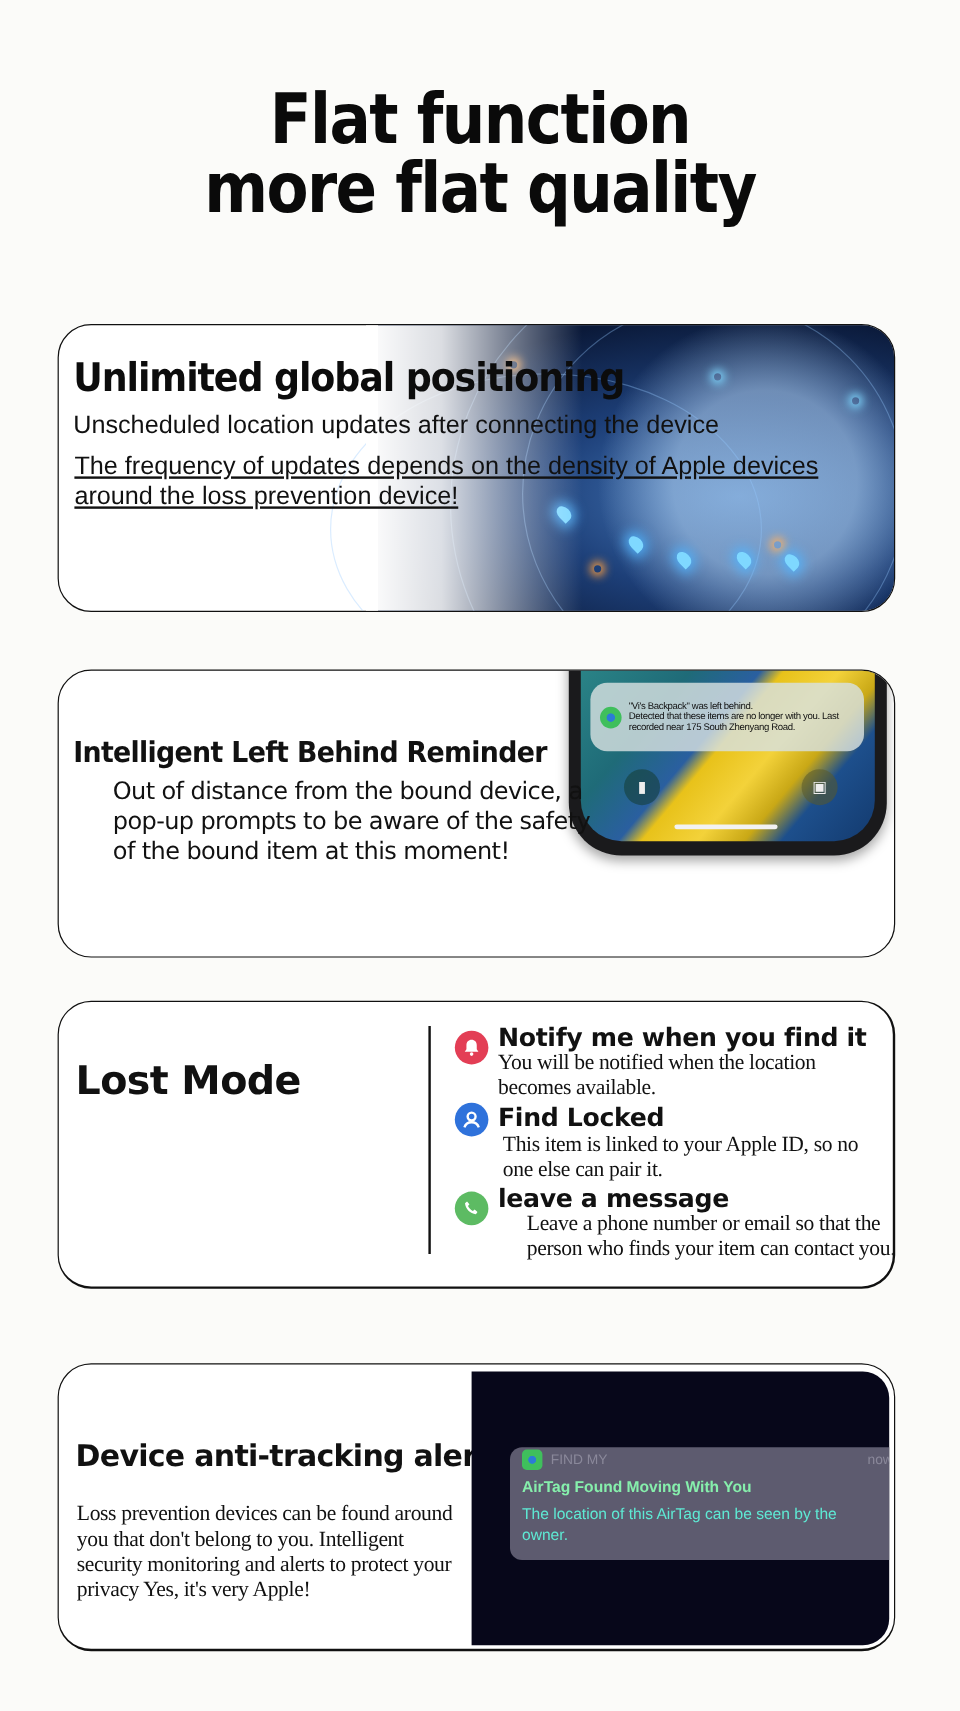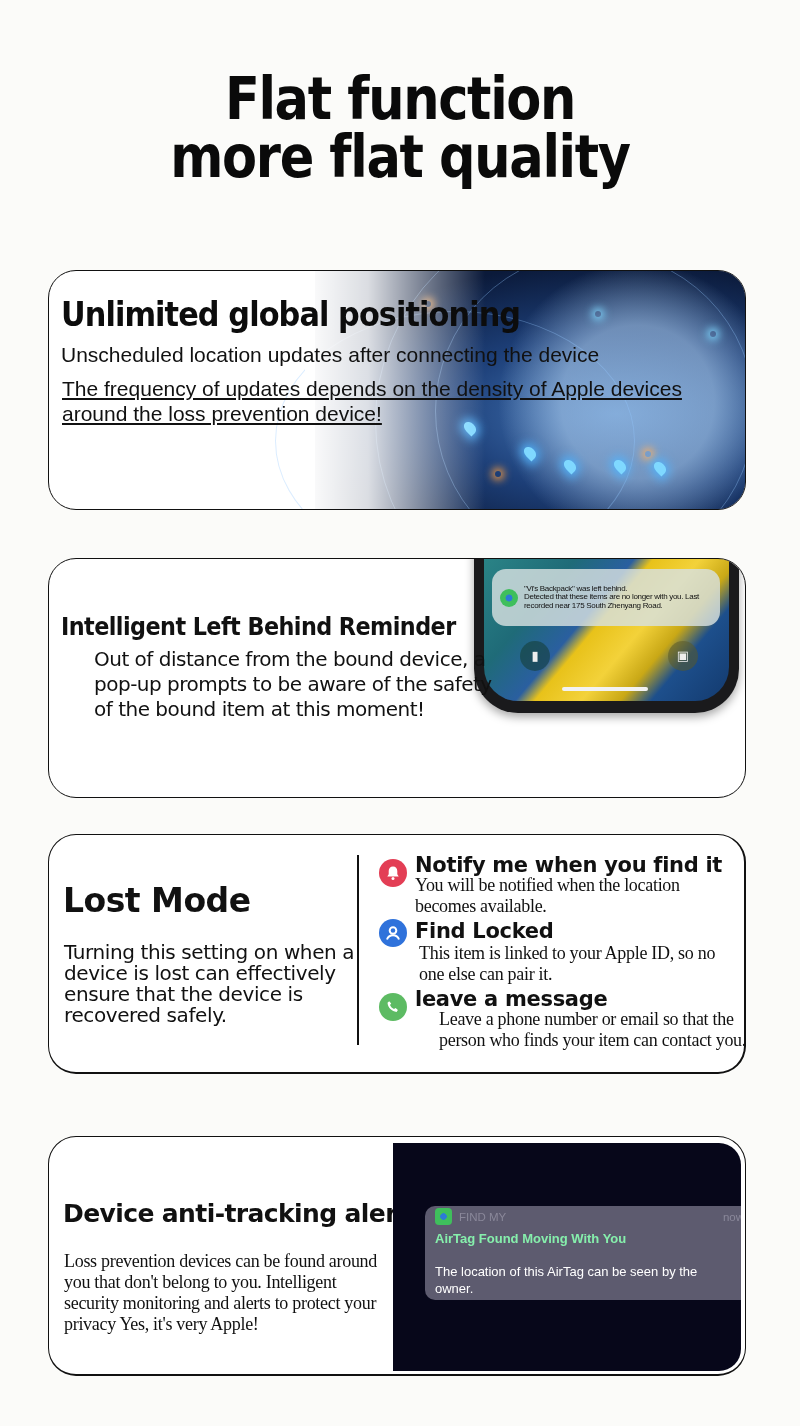--- a/index.html
+++ b/index.html
@@ -106,21 +106,21 @@
       background: #07071a; border-radius: 0 22px 22px 0; overflow: hidden;
     }
     .airtag-notif {
       position: absolute; left: 32px; top: 63px; width: 330px; height: 94px; border-radius: 10px;
       background: #5d5b6f; color: #151515; padding: 2px 10px;
     }
     .airtag-head { display: flex; align-items: center; font-size: 11.5px; color: #8a889a; }
     .airtag-head .findmy-icon { width: 17px; height: 17px; flex: 0 0 17px; border-radius: 4px; margin-right: 7px; }
     .airtag-head .time { margin-left: auto; margin-right: 1px; }
     .airtag-title { margin-top: 6px; font-weight: bold; font-size: 13px; color: #86efac; }
-    .airtag-desc { margin-top: 17px; font-size: 13px; line-height: 17px; color: #ffffff; width: 270px; }
+    .airtag-desc { margin-top: 7px; font-size: 13px; line-height: 17px; color: #5eead4; width: 270px; }
   </style>
 </head>
 <body>
 
 <div class="headline">
   <div>Flat function</div>
   <div>more flat quality</div>
 </div>
 
 <section class="card c1">
@@ -159,21 +159,20 @@
       <div class="round-btn right">▣</div>
       <div class="home-bar"></div>
     </div>
   </div>
   <h2 class="c2-title">Intelligent Left Behind Reminder</h2>
   <p class="c2-body">Out of distance from the bound device, a pop-up prompts to be aware of the safety of the bound item at this moment!</p>
 </section>
 
 <section class="card c3">
   <h2 class="c3-title">Lost Mode</h2>
-  <p class="c3-body">Turning this setting on when a device is lost can effectively ensure that the device is recovered safely.</p>
   <div class="divider"></div>
 
   <div class="feature f1">
     <span class="ficon">
       <svg width="16" height="16" viewBox="0 0 16 16">
           <path d="M8 1.5c-2.6 0-4.3 2-4.3 4.5v3.3L2.3 11.5h11.4l-1.4-2.2V6C12.3 3.5 10.6 1.5 8 1.5z" fill="#fff"></path>
           <circle cx="8" cy="13.4" r="1.5" fill="#fff"></circle>
         </svg>
     </span>
     <div class="ftitle">Notify me when you find it</div>

